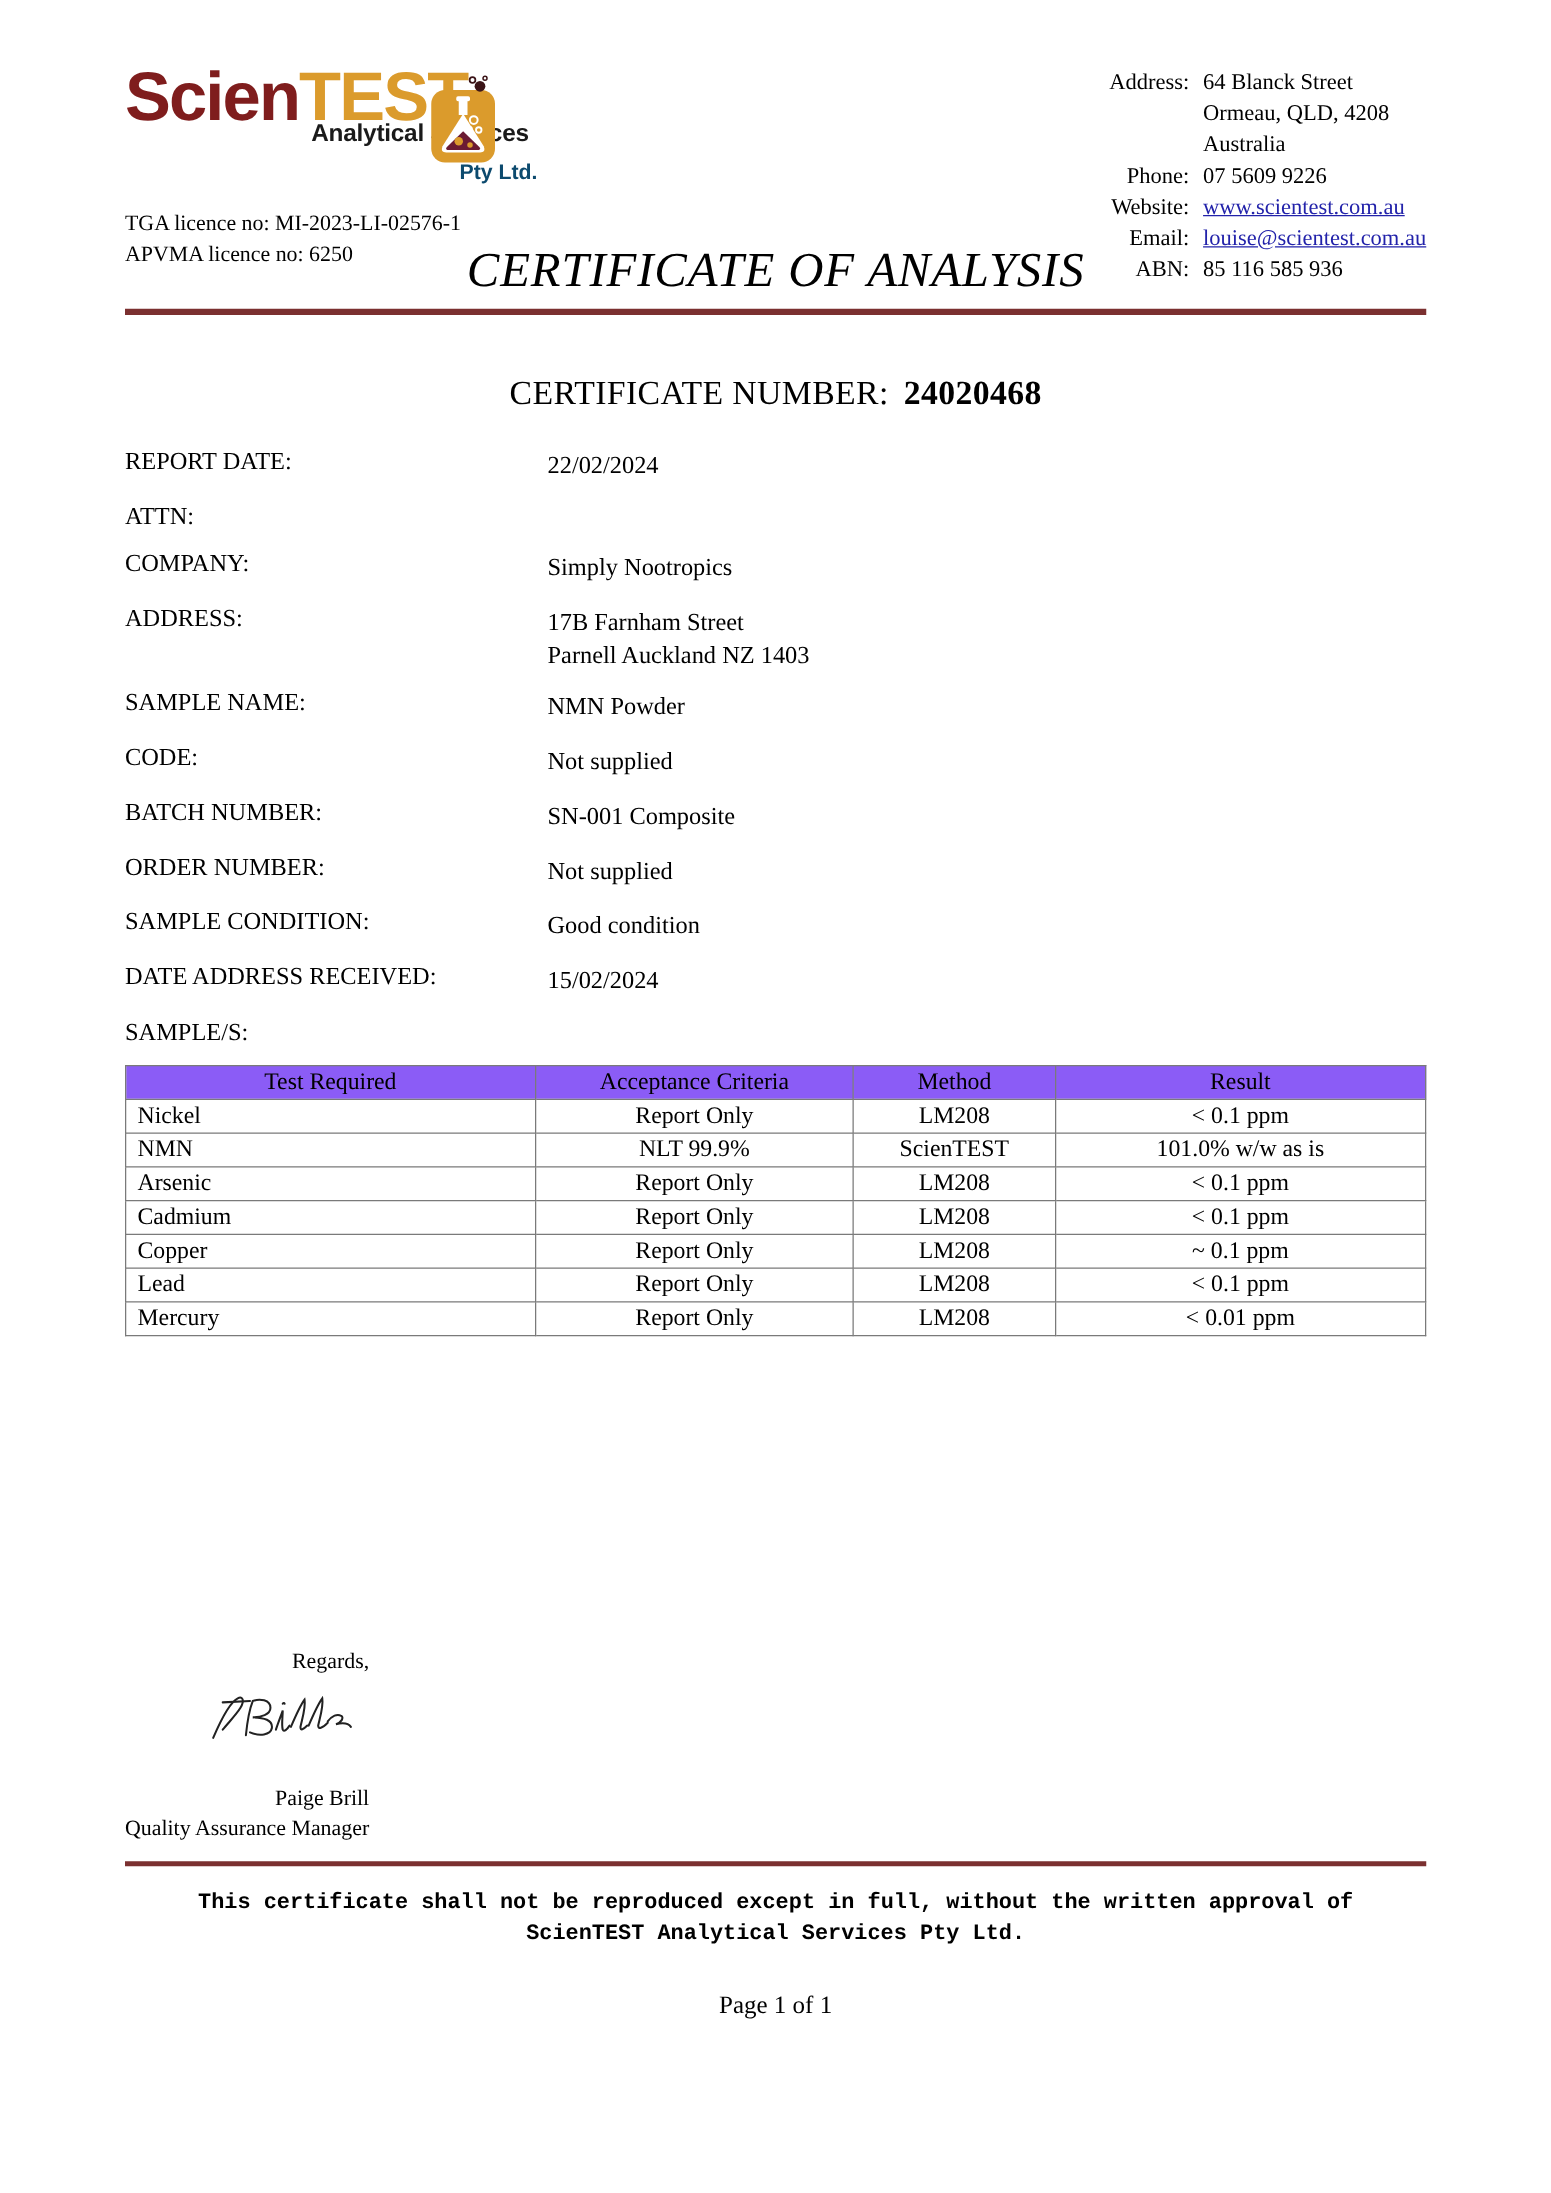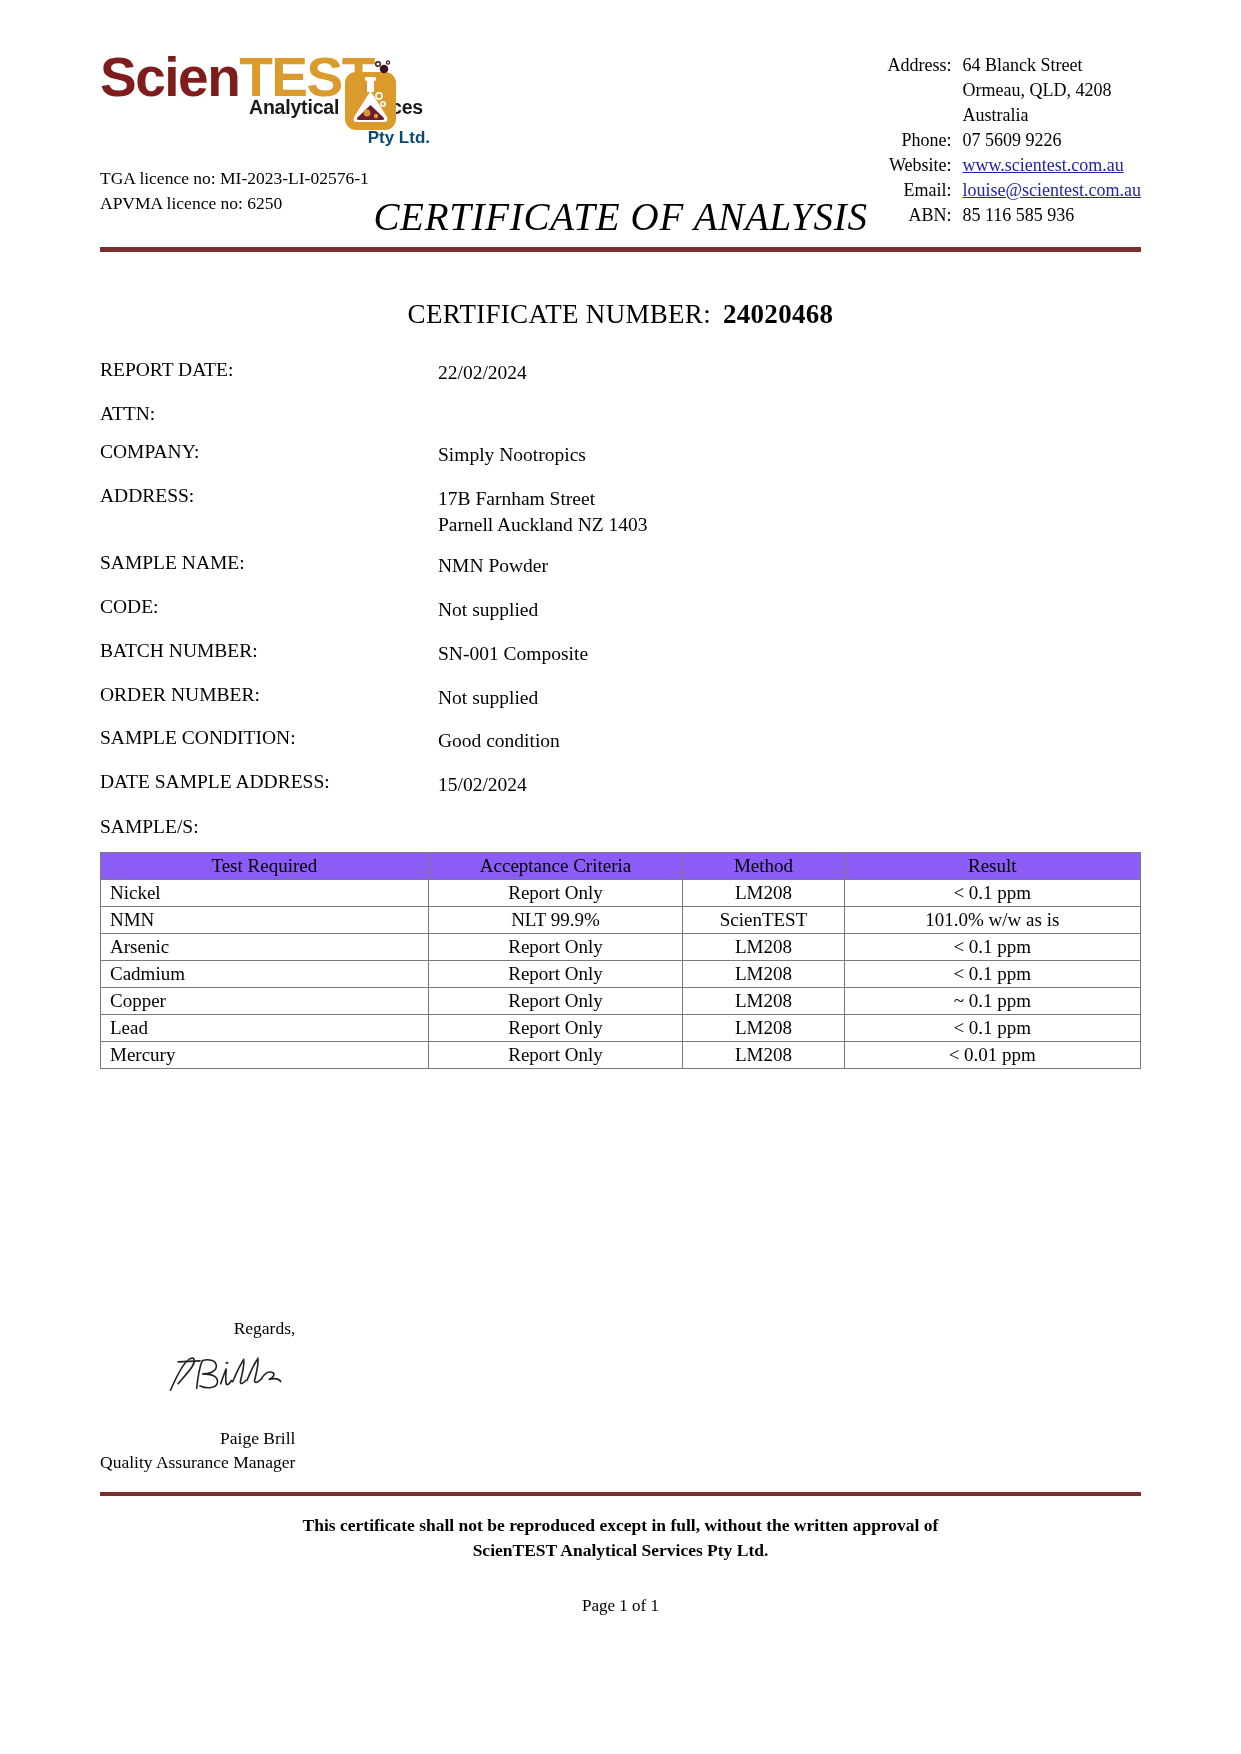--- a/index.html
+++ b/index.html
@@ -182,24 +182,25 @@
   .footer .rule2 {
     height: 4px;
     background: #7B3030;
   }
   .footer .notice {
     text-align: center;
     font-weight: bold;
     font-size: 17.5px;
     line-height: 1.42;
     margin-top: 17px;
+    font-family: Liberation Mono, monospace;
   }
   .footer .pageno {
     text-align: center;
-    font-size: 17px;
+    font-size: 20px;
     margin-top: 33px;
   }
 </style>
 </head>
 <body>
 
 <div class="page">
 
   <div class="header">
 
@@ -319,21 +320,21 @@
       <div class="k">ORDER NUMBER:</div>
       <div class="v">Not supplied</div>
     </div>
 
     <div class="frow">
       <div class="k">SAMPLE CONDITION:</div>
       <div class="v">Good condition</div>
     </div>
 
     <div class="frow tight">
-      <div class="k">DATE SAMPLE ADDRESS:</div>
+      <div class="k">DATE ADDRESS RECEIVED:</div>
       <div class="v">15/02/2024</div>
     </div>
 
     <div class="results-label">SAMPLE/S:</div>
   </div>
 
   <table class="results">
     <colgroup>
       <col class="c1">
         <col class="c2">

